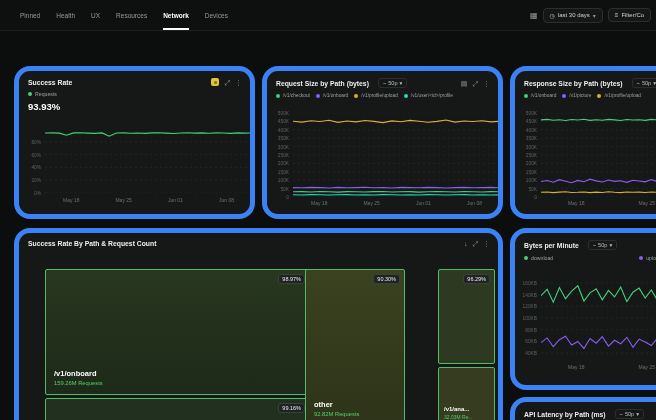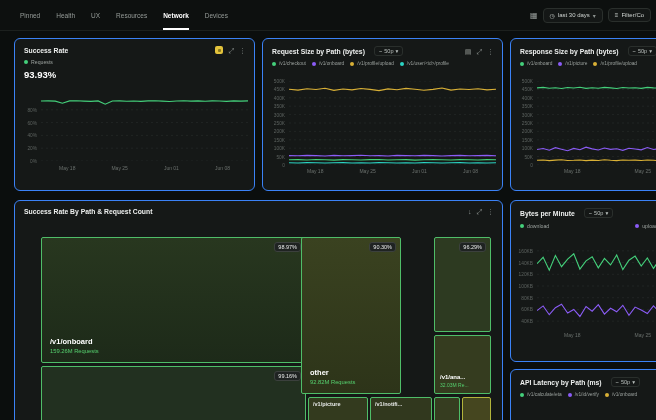--- a/index.html
+++ b/index.html
@@ -14,21 +14,21 @@
   .tab{font-size:6.5px;color:#969c99;height:100%;display:flex;align-items:center;position:relative;cursor:pointer;white-space:nowrap;}
   .tab.active{color:#ffffff;font-weight:bold;}
   .tab.active::after{content:"";position:absolute;left:0;right:0;bottom:0;height:2px;background:#ffffff;}
   .nav-right{position:absolute;left:530px;top:0;height:30px;display:flex;align-items:center;gap:5px;}
   .apps-icon{color:#9aa09d;font-size:8px;cursor:pointer;}
   .pill{display:flex;align-items:center;gap:3px;font-size:6px;color:#cfd4d1;background:#141716;
         border:1px solid #2a2f2c;border-radius:4px;padding:3px 6px;white-space:nowrap;cursor:pointer;}
   .pill .chev{color:#8b918e;}
 
   
-  .card{position:absolute;background:#151817;border:1px solid #3b82f6;border-radius:6px;box-sizing:border-box;overflow:hidden;}
+  .card{position:absolute;background:#151817;border:5px solid #3b82f6;border-radius:16px;box-sizing:border-box;overflow:hidden;margin-top:28px;}
   .card-header{display:flex;align-items:center;gap:5px;padding:7px 8px 3px 9px;}
   .card-title{font-size:6.8px;font-weight:bold;color:#edefee;white-space:nowrap;}
   .agg-select{display:flex;align-items:center;gap:2px;font-size:5.6px;color:#b9bfbc;
               border:1px solid #2a2f2c;border-radius:3px;padding:1px 4px;margin-left:4px;cursor:pointer;white-space:nowrap;}
   .header-icons{margin-left:auto;display:flex;gap:5px;align-items:center;color:#8b918e;font-size:7px;}
   .hicon{cursor:pointer;line-height:1;}
   .pin-icon{width:8px;height:8px;border-radius:2px;background:#e3c33c;display:inline-block;position:relative;cursor:pointer;}
   .pin-icon::after{content:"";position:absolute;inset:2.5px;background:#8a7a1e;border-radius:1px;}
 
   .legend{display:flex;gap:8px;align-items:center;padding:2px 9px;flex-wrap:wrap;}

